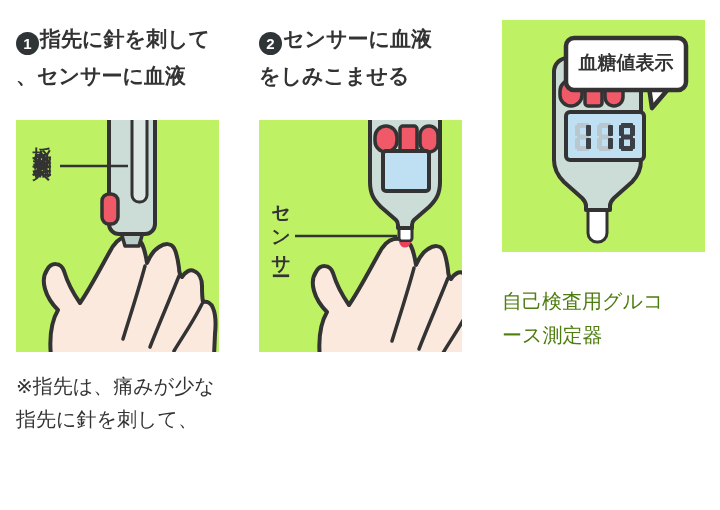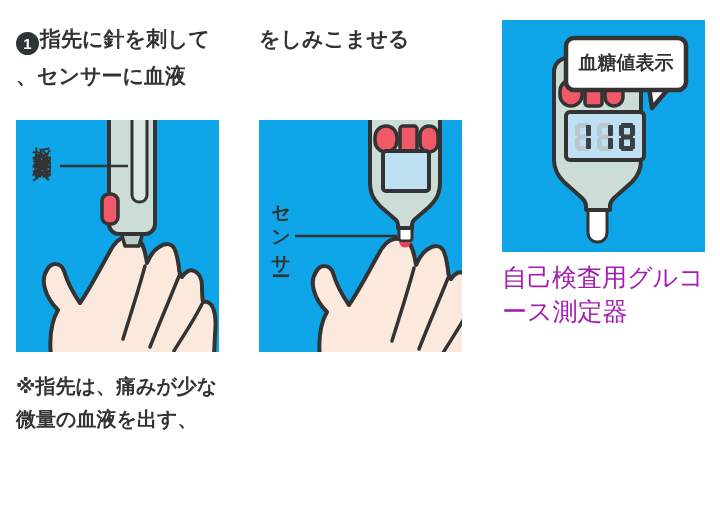--- a/index.html
+++ b/index.html
@@ -6,30 +6,30 @@
   body{width:720px;height:510px;overflow:hidden;
        font-family:"Liberation Sans","DejaVu Sans",sans-serif;color:#333;}
   .wrap{box-sizing:border-box;width:624px;height:510px;padding:20px 15px 0 16px;}
   .cols{display:flex;gap:40px;}
   .col{width:203px;flex:0 0 203px;}
   .heading{height:100px;font-size:21px;font-weight:600;line-height:37px;color:#333;}
   .hline{white-space:nowrap;}
   .num{display:inline-flex;align-items:center;justify-content:center;
        width:23px;height:23px;border-radius:50%;background:#2f3437;color:#fff;
        font-size:15px;font-weight:700;vertical-align:-3px;margin-right:1px;}
-  .panel{position:relative;width:203px;height:232px;background:#0ea5e9;overflow:hidden;}
+  .panel{position:relative;width:203px;height:232px;background:#bef264;overflow:hidden;}
   .panel svg{display:block;}
   .vlabel{position:absolute;writing-mode:vertical-rl;font-size:19px;font-weight:600;
           color:#333;letter-spacing:3px;line-height:22px;}
   .bubble-text{position:absolute;left:64px;top:18px;width:120px;height:50px;
           display:flex;align-items:center;justify-content:center;
           font-size:19px;font-weight:600;color:#333;white-space:nowrap;}
   .below{margin-top:18px;font-size:20px;line-height:33px;font-weight:500;color:#333;}
-  .below .bline{white-space:nowrap;font-weight:bold;}
-  .caption{margin-top:8px;font-size:25px;line-height:34px;font-weight:500;color:#a21caf;}
+  .below .bline{white-space:nowrap;}
+  .caption{margin-top:32px;font-size:20px;line-height:34px;font-weight:500;color:#4d7c0f;}
   .skin{fill:#fce9dd;stroke:#333;stroke-width:4;stroke-linejoin:round;}
   .crease{stroke:#333;stroke-width:3.5;fill:none;stroke-linecap:round;}
   .devbody{fill:#ccdcd7;stroke:#333;stroke-width:4;stroke-linejoin:round;}
   .devslot{fill:#dde8e4;stroke:#333;stroke-width:3;}
   .devtip{fill:#b9ccc7;stroke:#333;stroke-width:3.5;stroke-linejoin:round;}
   .redbtn{fill:#ef5968;stroke:#333;stroke-width:3.5;}
   .screen{fill:#bfe0f3;stroke:#333;stroke-width:4;}
   .strip{fill:#ffffff;stroke:#333;stroke-width:3;}
   .blood{fill:#e8415c;}
   .ptr{stroke:#333;stroke-width:2.5;}
@@ -57,26 +57,27 @@
           <path class="devtip" d="M105,112 L127,112 L123,126 L109,126 Z"></path>
           <rect class="devbody" x="93" y="-10" width="46" height="124" rx="10"></rect>
           <rect class="devslot" x="116" y="-8" width="15" height="90" rx="7"></rect>
           <rect class="redbtn" x="86" y="74" width="16" height="30" rx="7"></rect>
           <path class="ptr" d="M44,46 H112"></path>
         </svg>
         <div class="vlabel" style="left:15px;top:12px;">採血穿刺器具</div>
       </div>
       <div class="below">
         <div class="bline">※指先は、痛みが少な</div>
-        <div class="bline">微量の血液を出す、</div>
+        <div class="bline">指先に針を刺して、</div>
       </div>
     </div>
 
     <div class="col">
       <div class="heading">
+        <div class="hline"><span class="num">2</span><span>センサーに血液</span></div>
         <div class="hline">をしみこませる</div>
       </div>
       <div class="panel">
         <svg width="203" height="232" viewBox="0 0 203 232">
           <g transform="translate(26,2)">
             <path class="skin" d="M35,236 C33,216 35,202 42,190 C29,177 24,160 31,150 C35,142 45,142 48,151 C51,161 57,173 64,183 C73,170 83,151 93,133 C97,125 103,118 109,117 C116,116 123,118 126,124 C129,130 130,137 131,143 C134,136 138,130 143,127 C149,123 155,123 158,128 C161,133 162,141 163,148 C163,152 164,155 166,157 C169,152 174,149 178,151 C183,153 186,159 186,166 C186,172 186,177 187,182 C191,181 195,183 197,188 C200,195 200,204 199,214 L198,236 Z"></path>
             <path class="crease" d="M129,146 C122,172 114,196 107,219"></path>
             <path class="crease" d="M163,156 C153,181 143,204 134,227"></path>
             <path class="crease" d="M186,184 C177,202 167,216 158,231"></path>
           </g>

